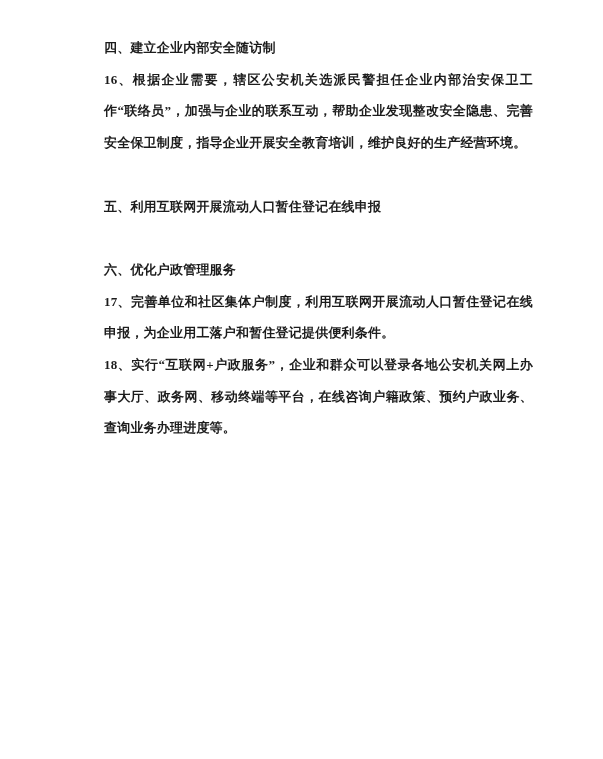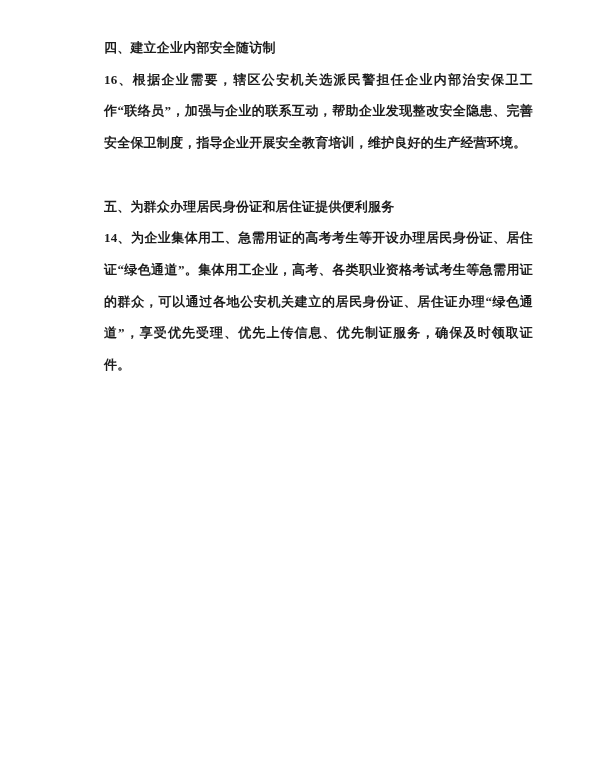--- a/index.html
+++ b/index.html
@@ -49,19 +49,23 @@
 
 <div class="page">
   <div class="content">
 
     <section class="doc-section">
       <h2 class="heading">四、建立企业内部安全随访制</h2>
       <p class="para">16、根据企业需要，辖区公安机关选派民警担任企业内部治安保卫工作“联络员”，加强与企业的联系互动，帮助企业发现整改安全隐患、完善安全保卫制度，指导企业开展安全教育培训，维护良好的生产经营环境。</p>
     </section>
 
     <section class="doc-section">
-      <h2 class="heading">五、为群众办理居民身份证和居住证提供便利服务</h2>
-      <p class="para">14、为企业集体用工、急需用证的高考考生等开设办理居民身份证、居住证“绿色通道”。集体用工企业，高考、各类职业资格考试考生等急需用证的群众，可以通过各地公安机关建立的居民身份证、居住证办理“绿色通道”，享受优先受理、优先上传信息、优先制证服务，确保及时领取证件。</p>
+      <h2 class="heading">五、利用互联网开展流动人口暂住登记在线申报</h2>
     </section>
 
+    <section class="doc-section">
+      <h2 class="heading">六、优化户政管理服务</h2>
+      <p class="para">17、完善单位和社区集体户制度，利用互联网开展流动人口暂住登记在线申报，为企业用工落户和暂住登记提供便利条件。</p>
+      <p class="para">18、实行“互联网+户政服务”，企业和群众可以登录各地公安机关网上办事大厅、政务网、移动终端等平台，在线咨询户籍政策、预约户政业务、查询业务办理进度等。</p>
+    </section>
 
   </div>
 </div>
 
 </body></html>

